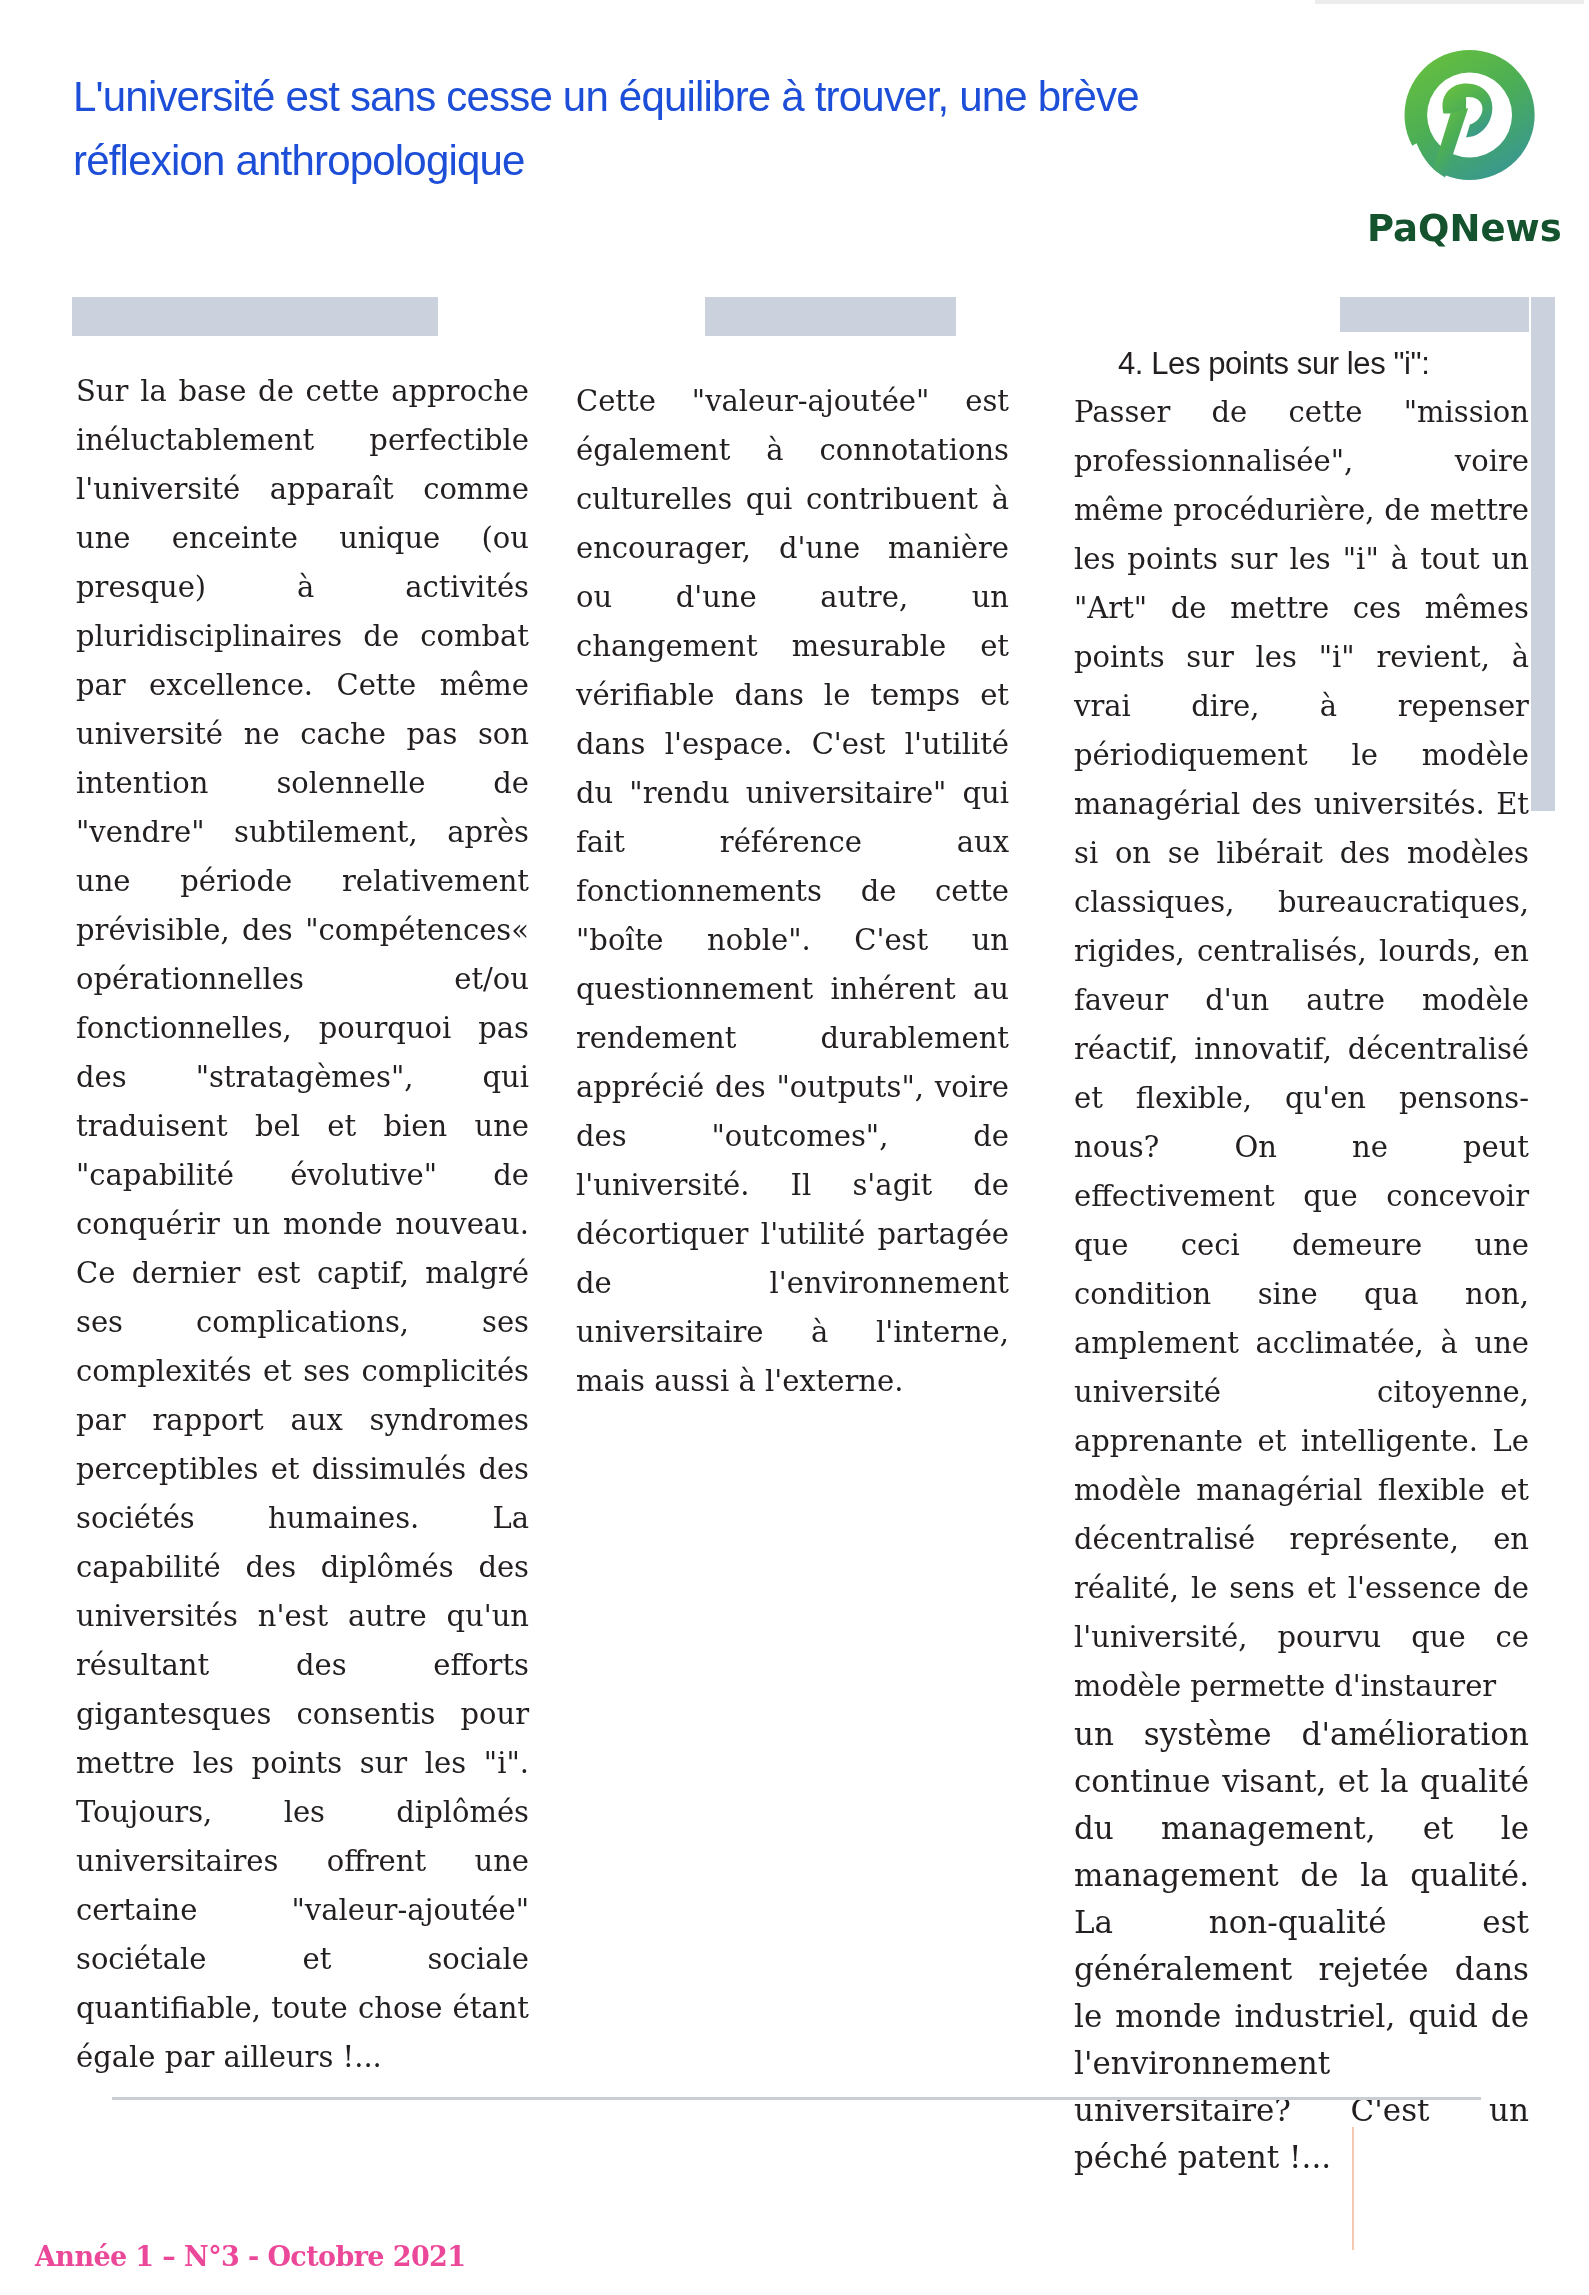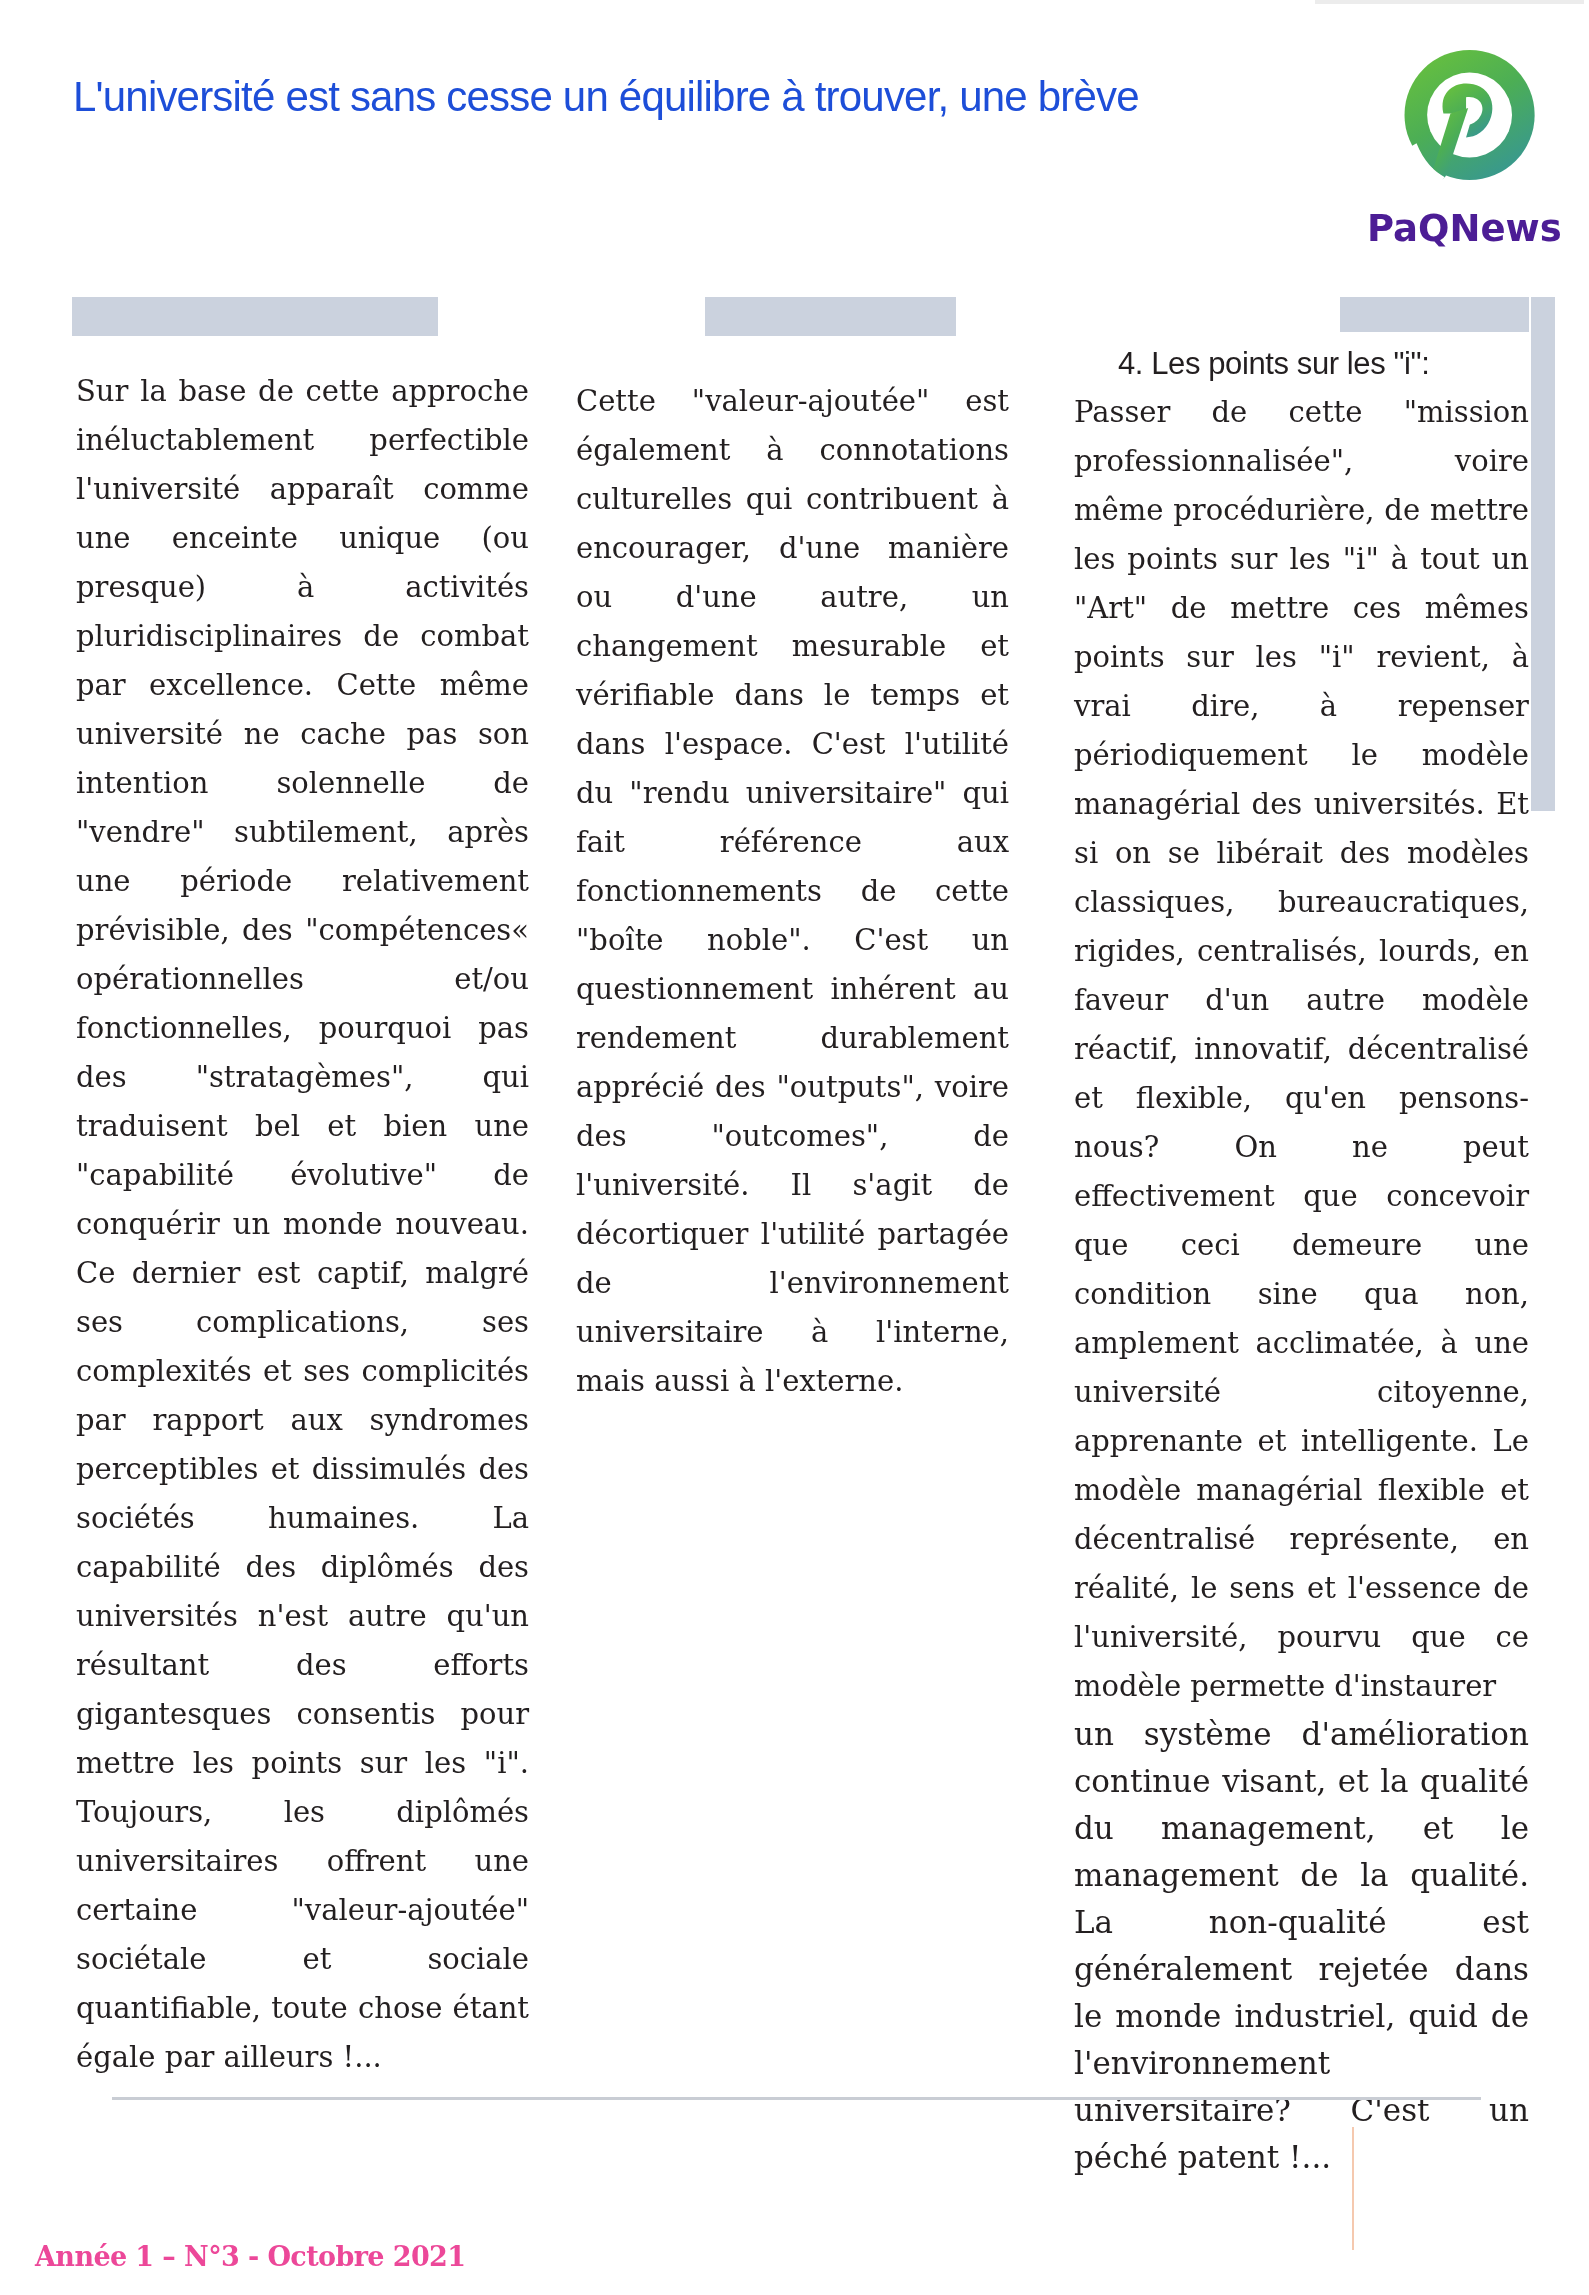--- a/index.html
+++ b/index.html
@@ -1,37 +1,38 @@
 <!DOCTYPE html>
 <html style="font-size:11.3px"><head>
 <meta charset="utf-8">
 <style>
   html, body { margin:0; padding:0; }
   body { width:1589px; height:2295px; background:#ffffff; position:relative; overflow:hidden; color:#231f20; }
   .abs { position:absolute; }
   .top-strip { left:1315px; top:0; width:269px; height:3.5px; background:#ececec; }
   .title { left:73px; top:65px; width:1201px; font-family:"Liberation Sans", "DejaVu Sans", sans-serif; font-size:42px; line-height:64px; color:#1d4ed8; letter-spacing:-0.8px; }
   .logo { left:1367px; top:30px; width:191px; height:226px; }
-  .logo-text { position:absolute; left:0; top:177px; width:191px; text-align:center; font-family:"DejaVu Sans", sans-serif; font-weight:bold; font-size:37px; color:#4c1d95; letter-spacing:0px; }
+  .logo-text { position:absolute; left:0; top:177px; width:191px; text-align:center; font-family:"DejaVu Sans", sans-serif; font-weight:bold; font-size:37px; color:#14532d; letter-spacing:0px; }
   .bar { background:#cbd2de; }
   .col { font-family:"DejaVu Serif", "Liberation Serif", serif; font-size:29px; line-height:49px; text-align:justify; color:#231f20; }
   .col p { margin:0; }
   .col-heading { font-family:"Liberation Sans", "DejaVu Sans", sans-serif; font-size:31px; line-height:42px; padding-left:44px; color:#231f20; letter-spacing:-0.4px; }
   .col3-small { font-size:31px; line-height:47px; }
   .hrule { left:112px; top:2097px; width:1369px; height:2.8px; background:#c9cdd4; }
   .vline { left:1352px; top:2127px; width:2.1px; height:123px; background:#f5c9af; }
   .footer { left:35px; top:2239px; font-family:"DejaVu Serif", "Liberation Serif", serif; font-weight:bold; font-size:27px; line-height:35px; color:#ec4899; letter-spacing:-0.6px; }
 </style>
 </head>
 <body>
 
 <div class="abs top-strip"></div>
 
 <div class="abs title">
   <div>L'université est sans cesse un équilibre à trouver, une brève</div>
+  <div>réflexion anthropologique</div>
 </div>
 
 <div class="abs logo">
   <svg width="191" height="177" viewBox="0 0 270 250">
     <defs>
       <linearGradient id="lg" x1="0" y1="0" x2="0.6" y2="1">
         <stop offset="0" stop-color="#6cc33a"></stop>
         <stop offset="0.55" stop-color="#4cae55"></stop>
         <stop offset="1" stop-color="#3a9a8a"></stop>
       </linearGradient>

